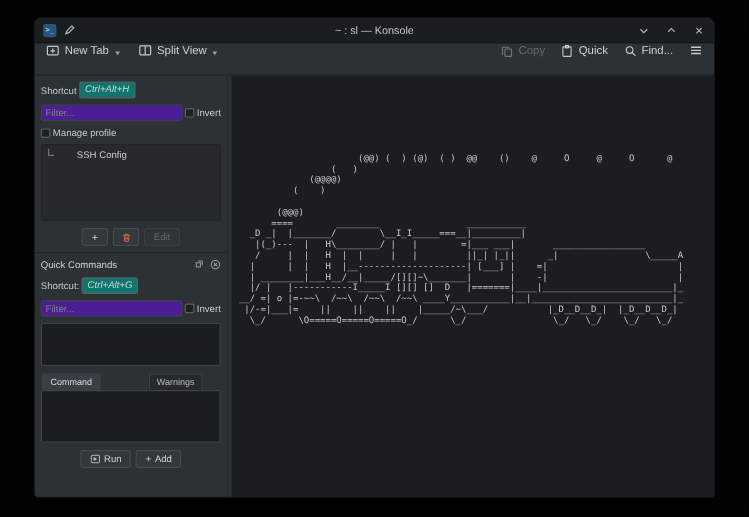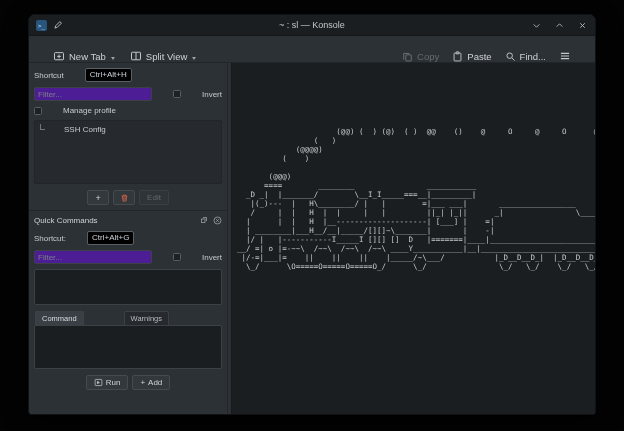--- a/index.html
+++ b/index.html
@@ -18,43 +18,43 @@
   .titlebar-title { position:absolute; left:0; right:0; text-align:center;
                     font-size:9px; color:#c2c7cb; }
   .tb-right { margin-left:auto; display:flex; gap:11px; align-items:center; z-index:2; }
   .win-btn { width:12px; height:12px; display:flex; align-items:center; justify-content:center; }
   .appicon { width:11px; height:11px; border-radius:2px; background:#27557d;
              color:#cfe6f5; font-family:"DejaVu Sans Mono",monospace; font-size:6px;
              display:flex; align-items:center; justify-content:center; }
 
   
   .toolbar { flex:0 0 27px; background:#2c3136; border-bottom:1px solid #212529;
-             display:flex; align-items:flex-end; padding:0 24px; gap:15px;
+             display:flex; align-items:flex-start; padding:0 9px; gap:15px;
              font-size:9.5px; color:#ced2d6; }
   .tool-btn { display:flex; align-items:center; gap:4px; }
   .caret { width:0; height:0; border-left:2.5px solid transparent; border-right:2.5px solid transparent;
            border-top:3px solid #9aa0a4; margin-left:1px; margin-top:5px; }
   .toolbar-right { margin-left:auto; display:flex; gap:13px; align-items:center; }
   .t-disabled { color:#666b6f; }
   .t-disabled svg { opacity:.45; }
 
   
   .content { flex:1; display:flex; min-height:0; }
   .sidebar { flex:0 0 122px; display:flex; flex-direction:column; background:#2c3136; }
   .panel { display:flex; flex-direction:column; padding:0 5px 5px; min-height:0; }
   .panel-ssh { flex:0 0 147px; }
   .panel-qc  { flex:1; border-top:1px solid #212529; padding-bottom:24px; }
   .panel-header { flex:0 0 15px; display:flex; align-items:center; gap:3px;
                   font-size:8px; color:#ced2d6; padding-top:3px; }
   .panel-title { flex:1; white-space:nowrap; overflow:hidden; }
   .ph-btn { width:10px; height:10px; display:flex; align-items:center; justify-content:center; }
 
-  .row { display:flex; align-items:center; gap:21px; margin-top:5px; font-size:8px; color:#c6cace; }
-  .key-btn { border:1px solid #5a5f64; background:#000000; border-radius:2px;
-             padding:1px 4px 2px; font-size:8px; color:#d0d4d8; white-space:nowrap; }
+  .row { display:flex; align-items:center; gap:2px; margin-top:5px; font-size:8px; color:#c6cace; }
+  .key-btn { border:1px solid #5a5f64; background:#0f766e; border-radius:2px;
+             padding:1px 4px 2px; font-size:8px; color:#d0d4d8; white-space:nowrap;font-style:italic; }
   .input { flex:1; min-width:0; height:14px; background:#4c1d95; border:1px solid #3c4146;
            border-radius:2px; color:#cfd3d6; font-size:8px; padding:0 3px; font-family:inherit; }
   .input::placeholder { color:#7b8085; }
   .checkbox { width:8px; height:8px; border:1px solid #5a5f64; border-radius:1.5px;
               background:#1e2124; flex:0 0 auto; }
 
   .tree { flex:1; margin-top:5px; background:#262a2e; border:1px solid #212428;
           border-radius:2px; padding:3px 3px; font-size:8px; color:#c6cace; min-height:20px; }
   .tree-item { display:flex; align-items:center; gap:19px; }
   .branch { width:5px; height:6px; border-left:1px solid #70757a; border-bottom:1px solid #70757a;
@@ -153,21 +153,21 @@
           </span>
           <span>Copy</span>
         </div>
         <div class="tool-btn">
           <span>
             <svg width="11" height="11" viewBox="0 0 16 16" fill="none" stroke="#c3c8cc" stroke-width="1.3">
               <rect x="3" y="3" width="10" height="11.5" rx="1"></rect>
               <rect x="6" y="1.2" width="4" height="3" rx="0.5"></rect>
             </svg>
           </span>
-          <span>Paste</span>
+          <span>Quick</span>
         </div>
         <div class="tool-btn">
           <span>
             <svg width="11" height="11" viewBox="0 0 16 16" fill="none" stroke="#c3c8cc" stroke-width="1.4">
               <circle cx="6.8" cy="6.8" r="4"></circle>
               <path d="M9.8 9.8L14 14"></path>
             </svg>
           </span>
           <span>Find...</span>
         </div>

